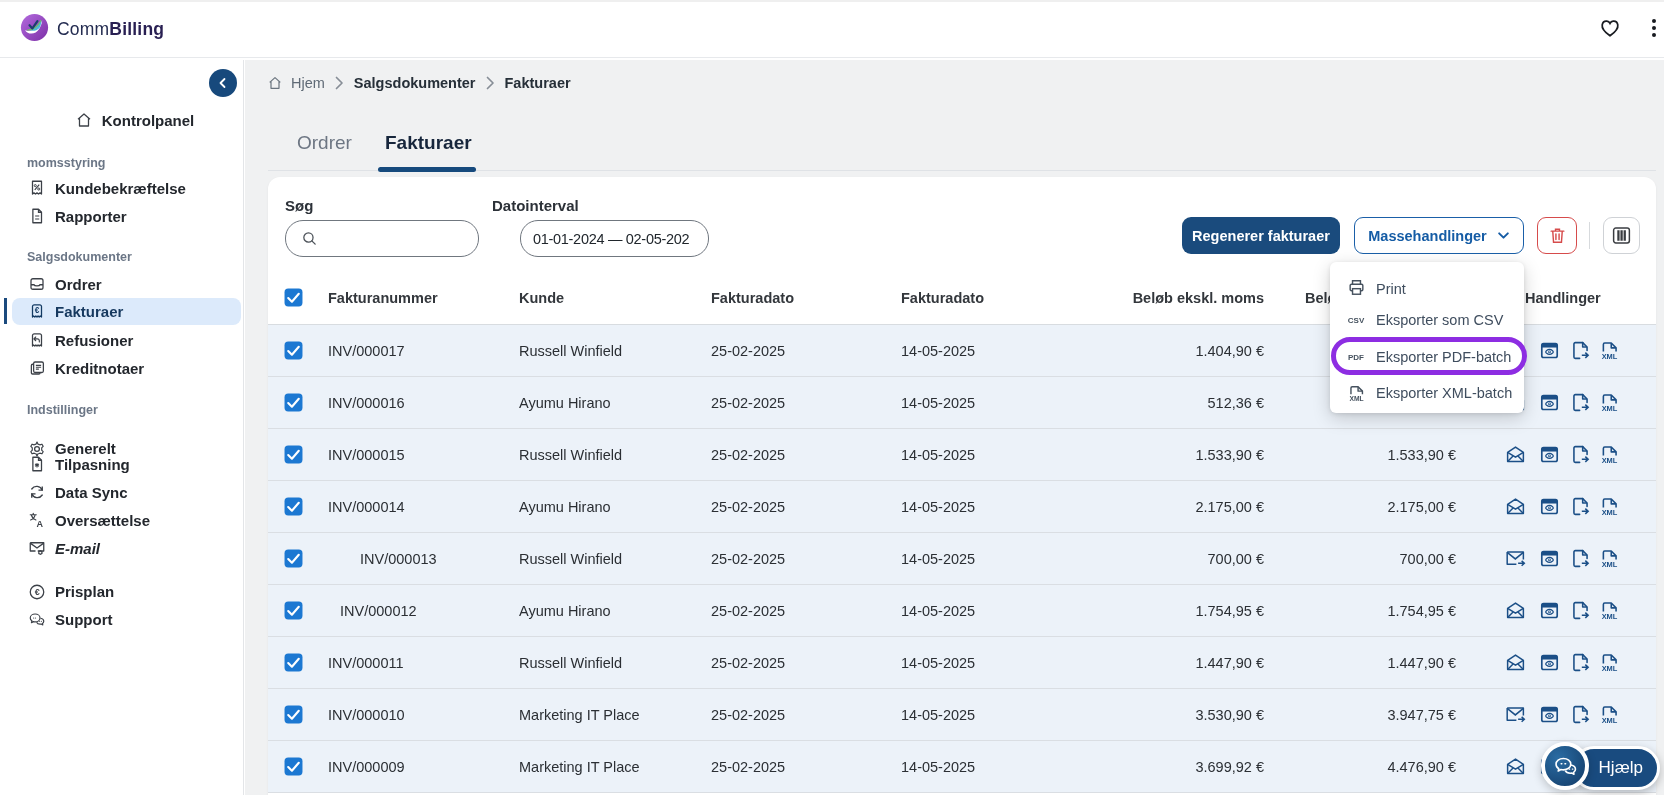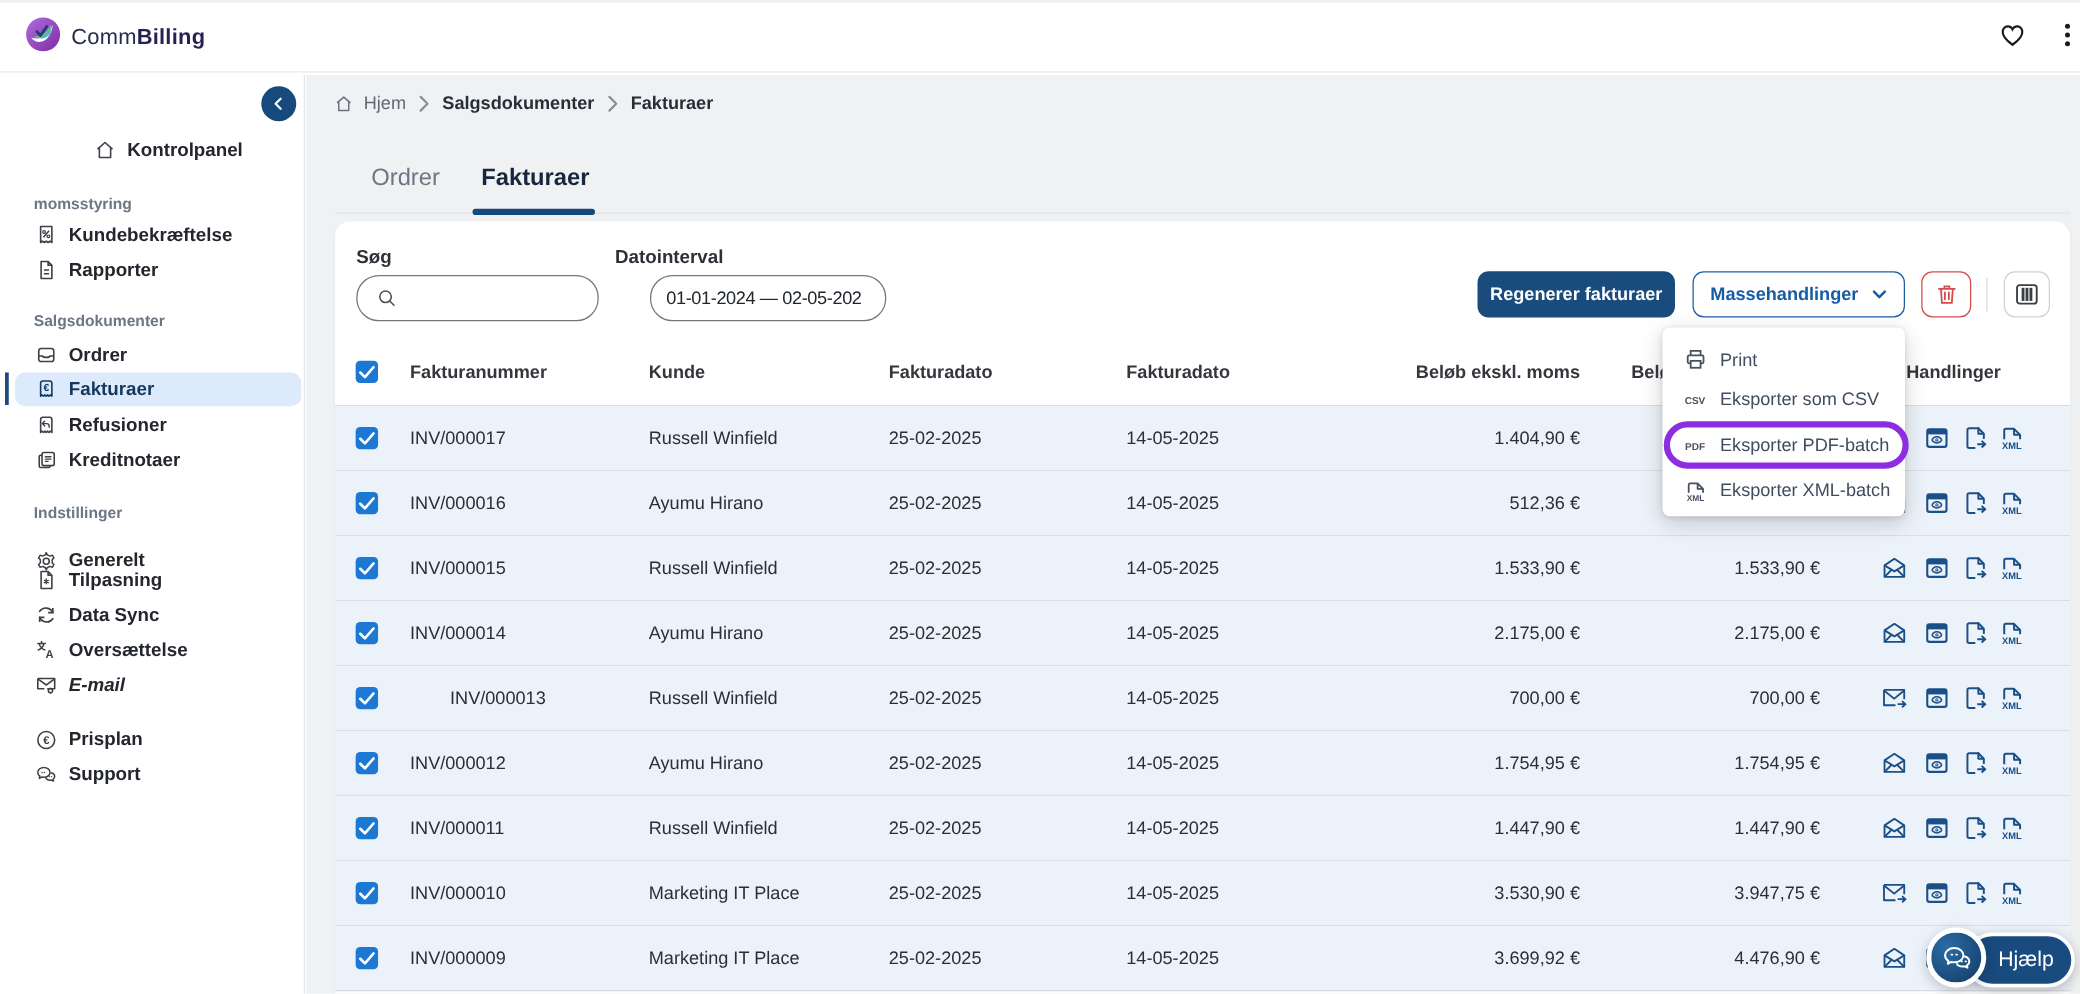--- a/index.html
+++ b/index.html
@@ -419,21 +419,21 @@
         <use href="#doc-exp"></use>
       </svg>
  <svg class="acticon" style="left:1331px;" width="21" height="21" viewBox="0 0 24 24">
         <use href="#doc-xml"></use>
       </svg>
 </div>
 <div class="row" style="top:585px;">
  <svg class="abs" style="left:16px; top:16px;" width="19" height="19" viewBox="0 0 18 18">
         <use href="#cb"></use>
       </svg>
- <div class="cell" style="left:60px;text-align:right;">INV/000012</div>
+ <div class="cell" style="left:72px;text-align:right;">INV/000012</div>
  <div class="cell" style="left:251px;">Ayumu Hirano</div>
  <div class="cell" style="left:443px;">25-02-2025</div>
  <div class="cell" style="left:633px;">14-05-2025</div>
  <div class="cell r" style="left:800px; width:196px;">1.754,95 €</div>
  <div class="cell r" style="left:1000px; width:188px;">1.754,95 €</div>
  <svg class="acticon" style="left:1237px;" width="21" height="21" viewBox="0 0 24 24">
         <use href="#env-open"></use>
       </svg>
  <svg class="acticon" style="left:1271px;" width="21" height="21" viewBox="0 0 24 24">
         <use href="#eye-win"></use>

